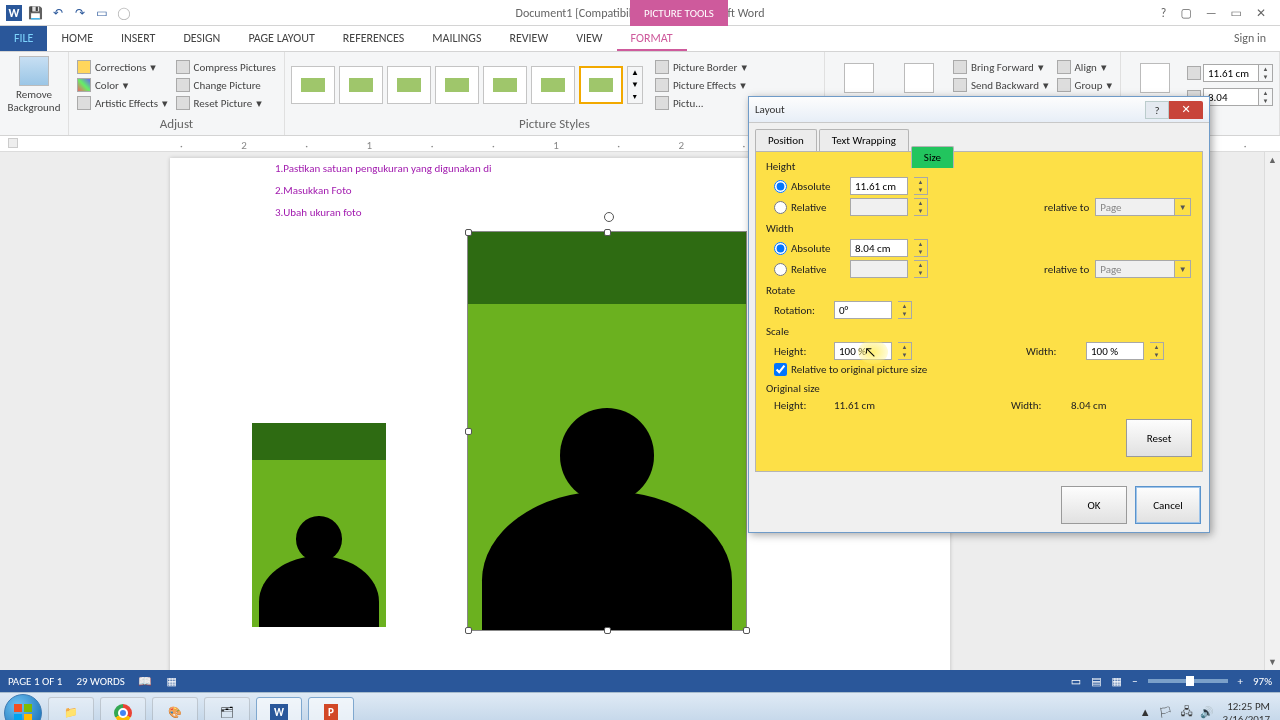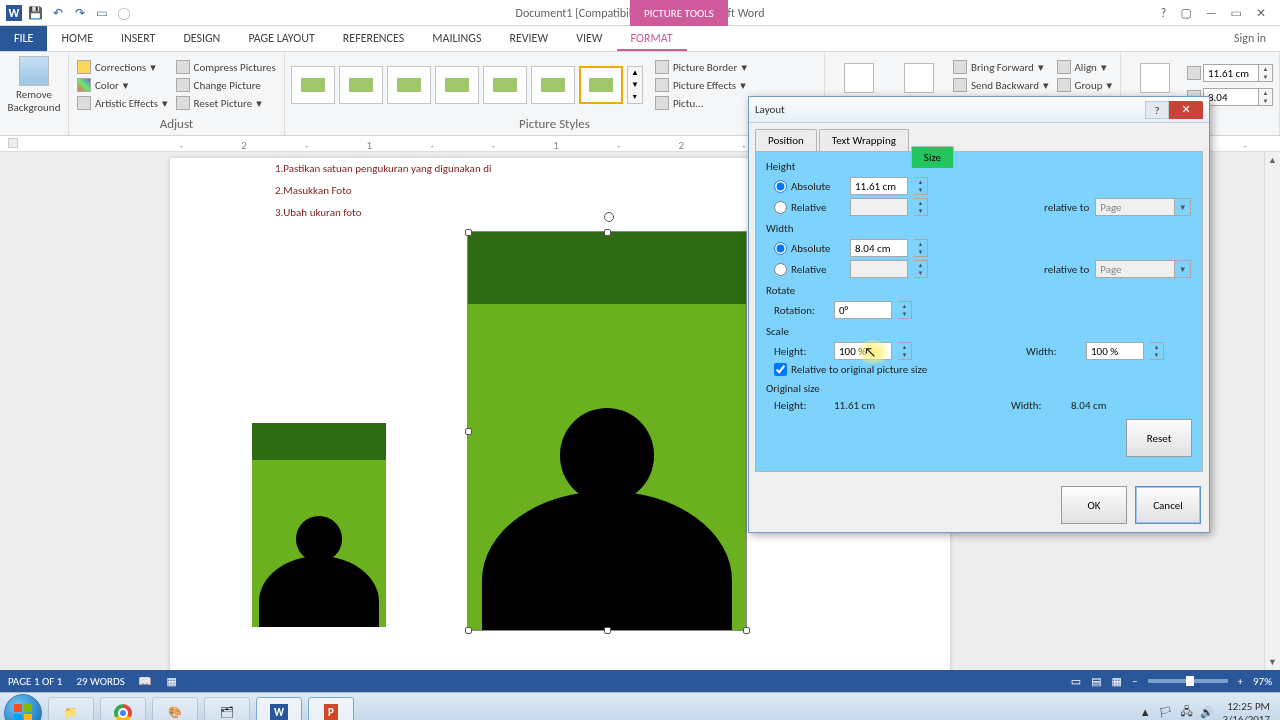--- a/index.html
+++ b/index.html
@@ -8,21 +8,21 @@
   .titlebar{height:26px;background:#fff;display:flex;align-items:center;position:relative;border-bottom:1px solid #d4d4d4;}
   .qat{display:flex;align-items:center;gap:6px;padding:0 6px;}
   .qat .qicon{width:16px;height:16px;display:flex;align-items:center;justify-content:center;color:#2a579a;font-size:12px;}
   .title-txt{position:absolute;left:50%;transform:translateX(-50%);color:#666;font-size:12px;}
   .contextual-tab{position:absolute;left:630px;top:0;height:26px;background:#ce5a9c;color:#fff;display:flex;align-items:center;padding:0 14px;font-size:11px;}
   .winbtns{margin-left:auto;display:flex;gap:14px;padding-right:14px;color:#666;}
   .winbtn{font-size:12px;cursor:default;}
   
   .ribtabs{height:26px;background:#fff;display:flex;align-items:flex-end;border-bottom:1px solid #d4d4d4;}
   .ribtab{padding:6px 14px;color:#444;font-size:12px;text-transform:uppercase;}
-  .ribtab.file{background:#2a579a;color:#ffffff;margin:0;}
+  .ribtab.file{background:#2a579a;color:#7dd3fc;margin:0;}
   .ribtab.active{color:#ce5a9c;border-bottom:2px solid #ce5a9c;padding-bottom:4px;}
   .signin{margin-left:auto;padding:6px 14px;color:#666;font-size:12px;}
   
   .ribbon{height:84px;background:#f5f6f7;display:flex;border-bottom:1px solid #d4d4d4;}
   .group{display:flex;flex-direction:column;border-right:1px solid #e0e0e0;padding:2px 6px;}
   .group .gbody{flex:1;display:flex;align-items:center;gap:4px;}
   .glabel{text-align:center;color:#666;font-size:13px;padding-bottom:2px;}
   .bigbtn{width:56px;display:flex;flex-direction:column;align-items:center;gap:2px;color:#444;font-size:11px;text-align:center;}
   .bigicon{width:30px;height:30px;border:1px solid #bbb;background:#fff;}
   .smallbtn{display:flex;align-items:center;gap:4px;color:#444;padding:1px 2px;}
@@ -33,38 +33,38 @@
   .thumb.sel{border:2px solid #f2a900;}
   .thumb::after{content:"";width:24px;height:14px;background:#9fc66b;display:block;}
   .spin{display:flex;align-items:center;}
   .spin input{width:56px;height:18px;border:1px solid #a8a8a8;padding:0 4px;font-size:11px;}
   .spin .spins{width:14px;height:18px;border:1px solid #a8a8a8;border-left:none;display:flex;flex-direction:column;}
   .spin .spins div{flex:1;font-size:6px;text-align:center;line-height:8px;color:#555;}
   
   .ruler{height:16px;background:#fff;border-bottom:1px solid #dcdcdc;position:relative;color:#888;font-size:9px;}
   .worksurface{position:relative;height:518px;background:#ededed;overflow:hidden;}
   .page{position:absolute;left:170px;top:6px;width:780px;height:600px;background:#fff;box-shadow:0 0 4px rgba(0,0,0,.2);}
-  .doctext{position:absolute;left:275px;top:6px;font-family:"Consolas","Courier New",monospace;font-size:15px;color:#7f1d1d;line-height:22px;}
+  .doctext{position:absolute;left:275px;top:6px;font-family:"Consolas","Courier New",monospace;font-size:15px;color:#a21caf;line-height:22px;}
   .pic{position:absolute;background:#6bb11f;display:flex;align-items:flex-end;justify-content:center;overflow:hidden;}
   .pic .bar{position:absolute;top:0;left:0;right:0;height:18%;background:#2e6b12;}
   .pic .head{position:absolute;bottom:32%;width:34%;padding-bottom:34%;background:#000;border-radius:50%;}
   .pic .body{position:absolute;bottom:-10%;width:90%;height:45%;background:#000;border-radius:50% 50% 0 0;}
   .pic.sel{outline:1px solid #888;}
   .handle{position:absolute;width:7px;height:7px;background:#fff;border:1px solid #555;border-radius:2px;}
   .rot-handle{position:absolute;width:10px;height:10px;border:1px solid #555;border-radius:50%;background:#fff;}
   
   .dialog{position:absolute;left:748px;top:96px;width:462px;background:#f0f0f0;border:1px solid #6f9bc8;box-shadow:2px 2px 8px rgba(0,0,0,.35);}
   .dlg-title{height:26px;background:linear-gradient(#fdfdfd,#e7eef7);display:flex;align-items:center;padding:0 6px;color:#333;font-size:12px;border-bottom:1px solid #c8c8c8;}
   .dlg-title .dlgbtns{margin-left:auto;display:flex;}
   .dlg-close{width:34px;height:18px;background:#c8443a;color:#fff;text-align:center;line-height:18px;font-size:11px;border-radius:0 2px 0 0;}
   .dlg-help{width:24px;height:18px;background:#e4e9f0;text-align:center;line-height:18px;font-size:11px;color:#333;border:1px solid #bcc;}
   .dlg-tabs{display:flex;padding:6px 6px 0 6px;gap:2px;}
   .dlg-tab{padding:4px 12px;border:1px solid #b5b5b5;border-bottom:none;background:#ececec;font-size:11px;border-radius:2px 2px 0 0;}
   .dlg-tab.active{background:#22c55e;position:relative;top:17px;}
-  .dlg-body{margin:0 6px 6px 6px;border:1px solid #b5b5b5;background:#7dd3fc;padding:8px 10px;font-size:11px;color:#222;}
+  .dlg-body{margin:0 6px 6px 6px;border:1px solid #b5b5b5;background:#fde047;padding:8px 10px;font-size:11px;color:#222;}
   .sect{margin-bottom:6px;}
   .sect-hdr{font-size:11px;margin-bottom:4px;}
   .row{display:flex;align-items:center;gap:6px;margin:3px 0 3px 8px;}
   .row label{display:flex;align-items:center;gap:4px;min-width:70px;}
   .row .lbl{min-width:54px;}
   .row input[type=text]{width:58px;height:18px;border:1px solid #a8a8a8;padding:0 4px;font-size:11px;}
   .stepper{width:14px;height:18px;border:1px solid #a8a8a8;border-left:none;display:flex;flex-direction:column;}
   .stepper div{flex:1;font-size:6px;text-align:center;line-height:8px;color:#555;}
   .sel{display:flex;align-items:center;}
   .sel input{width:80px;height:18px;border:1px solid #a8a8a8;padding:0 4px;font-size:11px;background:#fff;}

